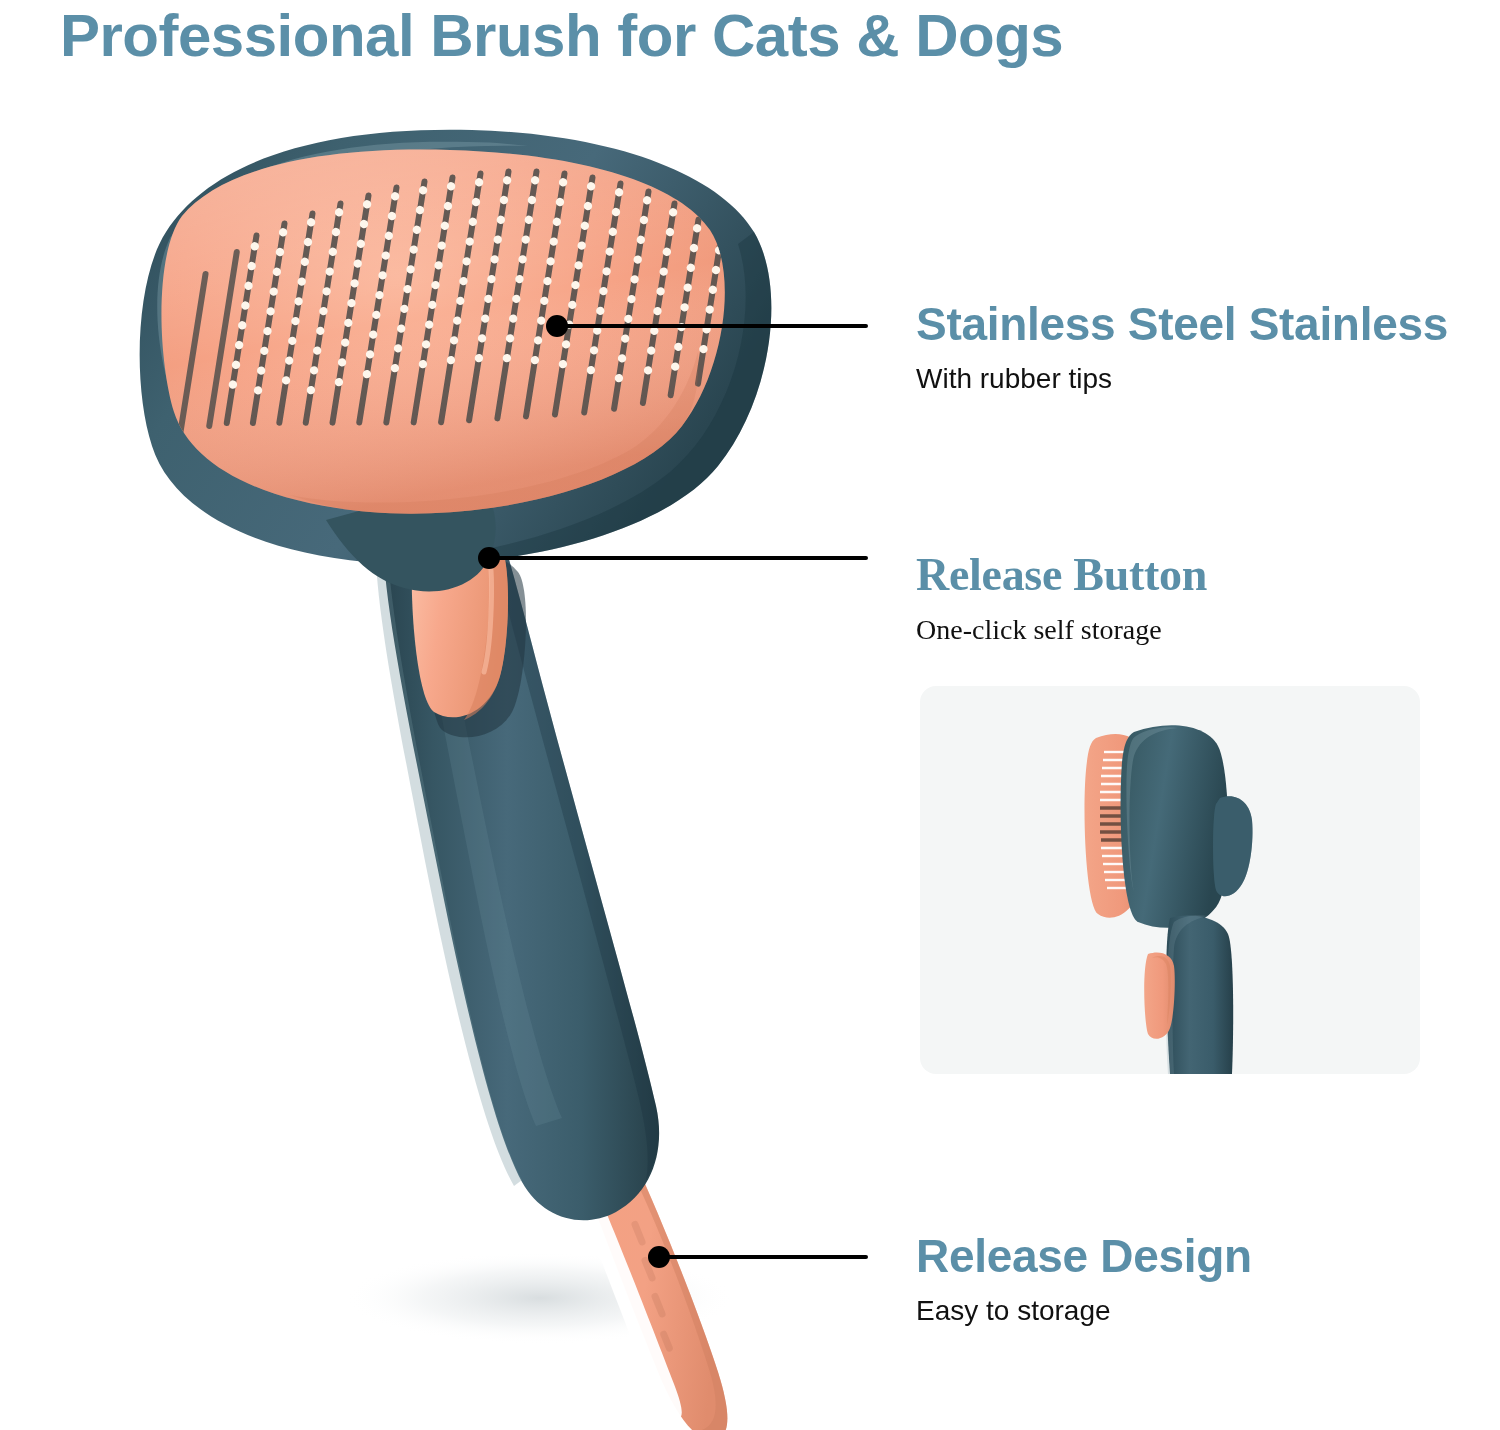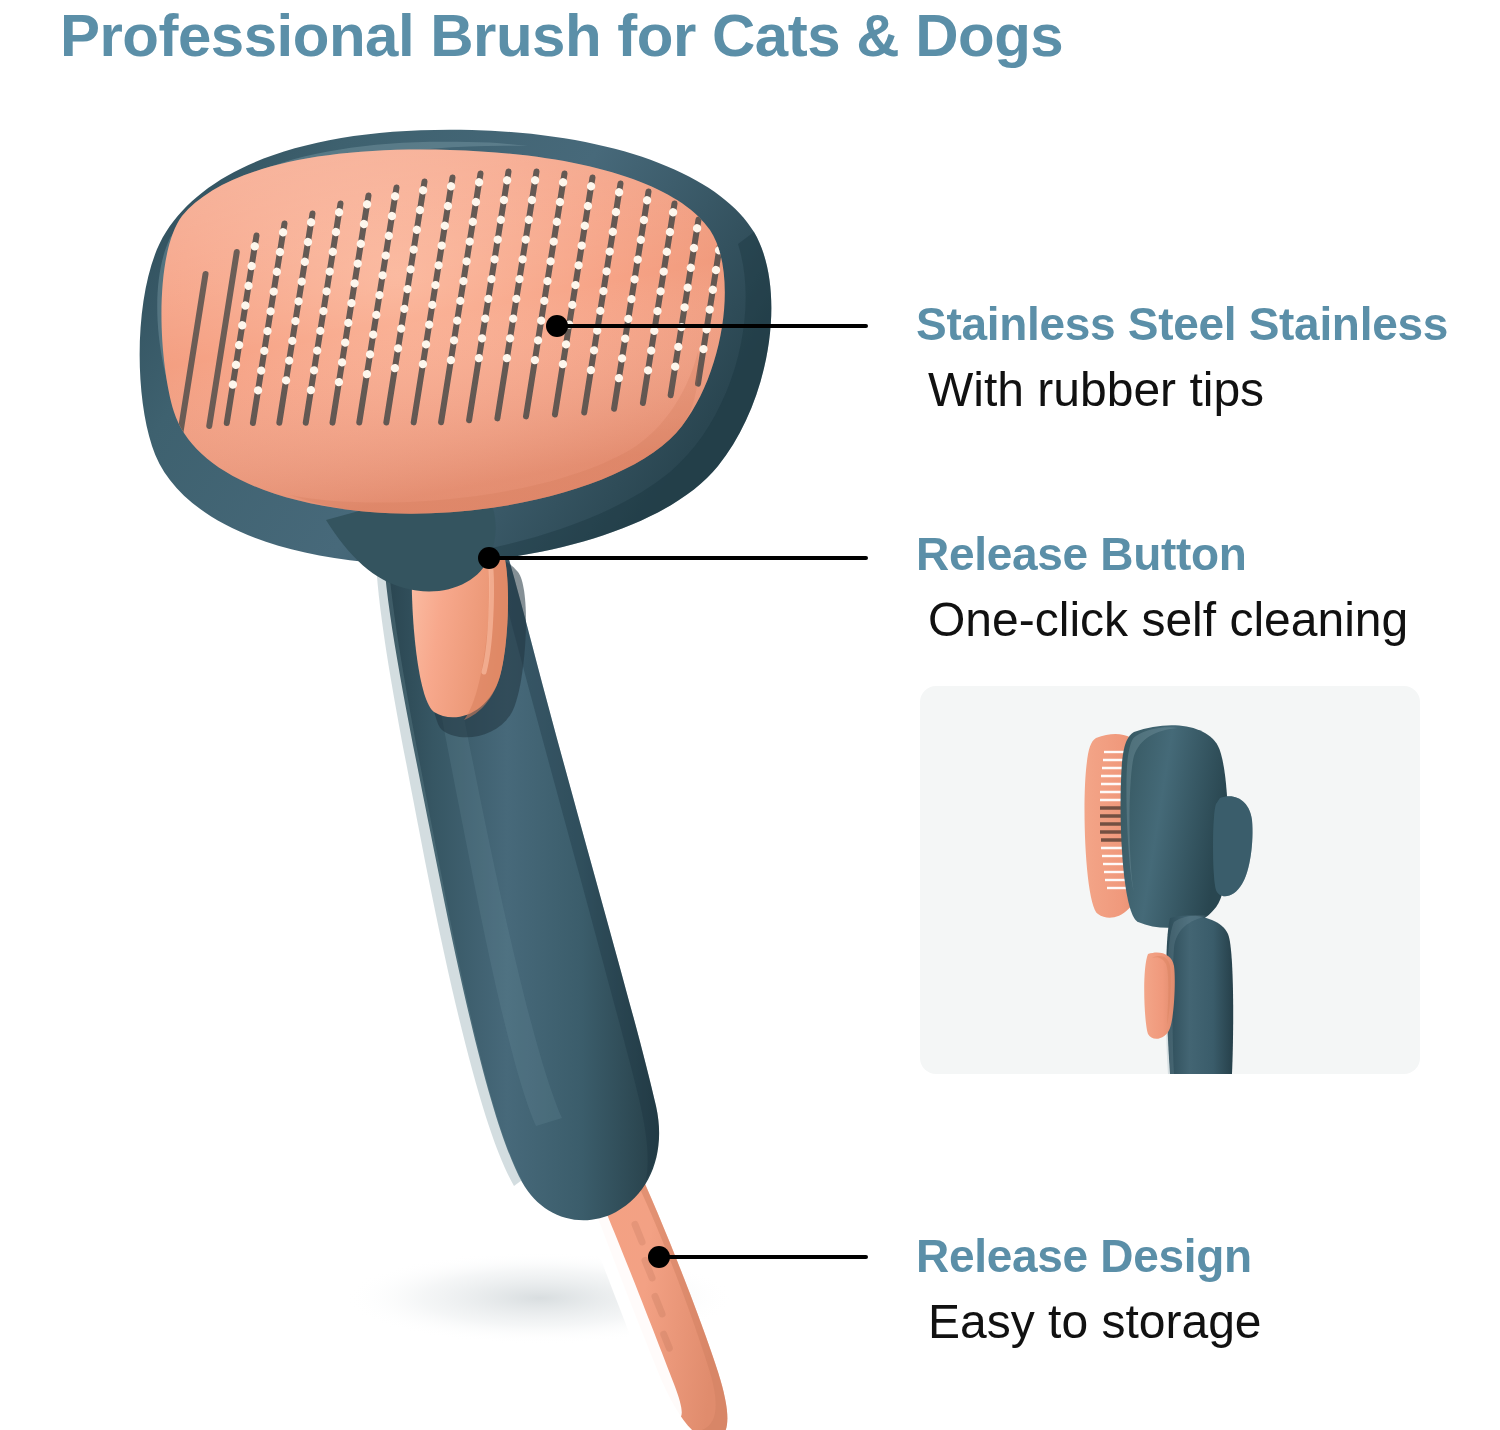--- a/index.html
+++ b/index.html
@@ -34,30 +34,29 @@
   .callout { position: absolute; }
   .callout .c-title {
     font-size: 46px;
     font-weight: 700;
     color: #5b8fa8;
     letter-spacing: -0.3px;
     line-height: 1.05;
     white-space: nowrap;
   }
   .callout .c-sub {
-    font-size: 48px;
+    font-size: 28px;
     font-weight: 400;
     color: #111111;
     line-height: 1.1;
     margin-top: 16px;
     white-space: nowrap;
-    margin-left: 12px;
   }
   #callout-bristles { left: 916px; top: 300px; }
-  #callout-release  { left: 916px; top: 530px; }
+  #callout-release  { left: 916px; top: 551px; font-family: Liberation Serif, serif; }
   #callout-hangable { left: 916px; top: 1232px; }
 
   
   .leader-line {
     position: absolute;
     height: 4px;
     background: #000000;
     border-radius: 2px;
   }
   .leader-dot {
@@ -603,21 +602,21 @@
 <div class="leader-line" id="leader-line-hangable"></div>
 <div class="leader-dot" id="leader-dot-hangable"></div>
 
 <div class="callout" id="callout-bristles">
   <div class="c-title">Stainless Steel Stainless</div>
   <div class="c-sub">With rubber tips</div>
 </div>
 
 <div class="callout" id="callout-release">
   <div class="c-title">Release Button</div>
-  <div class="c-sub">One-click self cleaning</div>
+  <div class="c-sub">One-click self storage</div>
 </div>
 
 <div class="callout" id="callout-hangable">
   <div class="c-title">Release Design</div>
   <div class="c-sub">Easy to storage</div>
 </div>
 
 <div id="inset-panel">
   <div id="inset-illustration">
     <svg width="500" height="388" viewBox="0 0 500 388" xmlns="http://www.w3.org/2000/svg">

